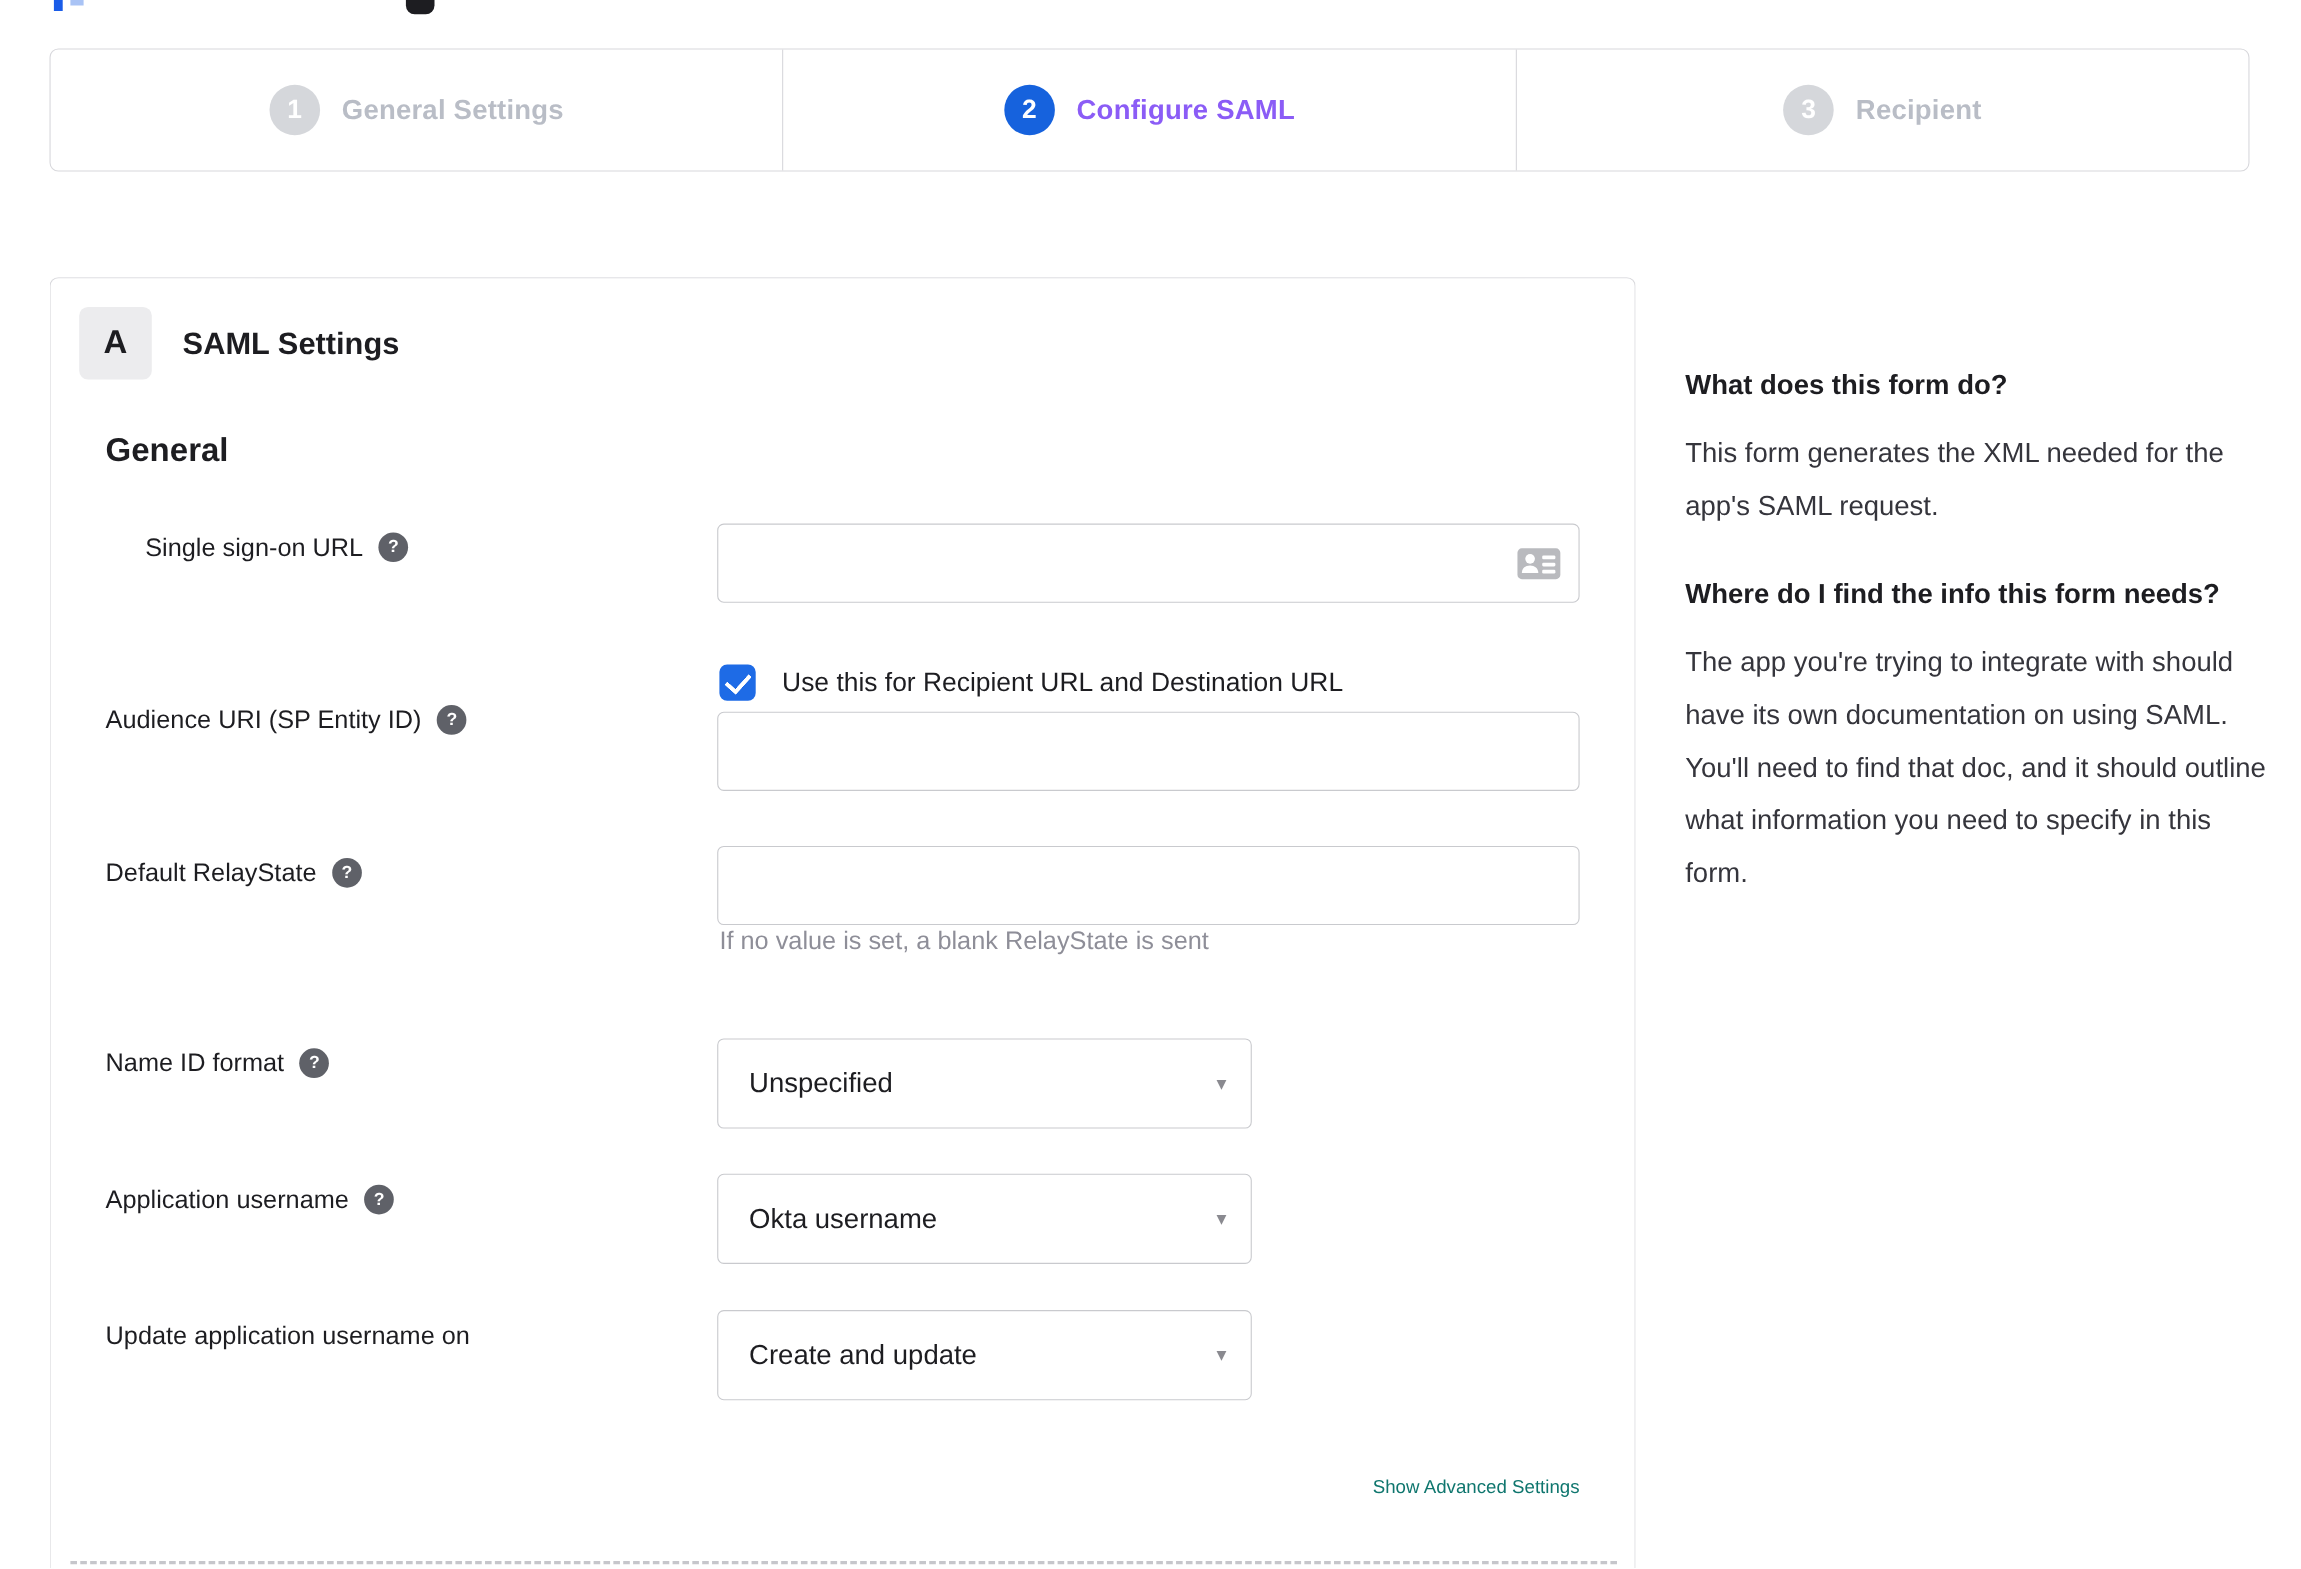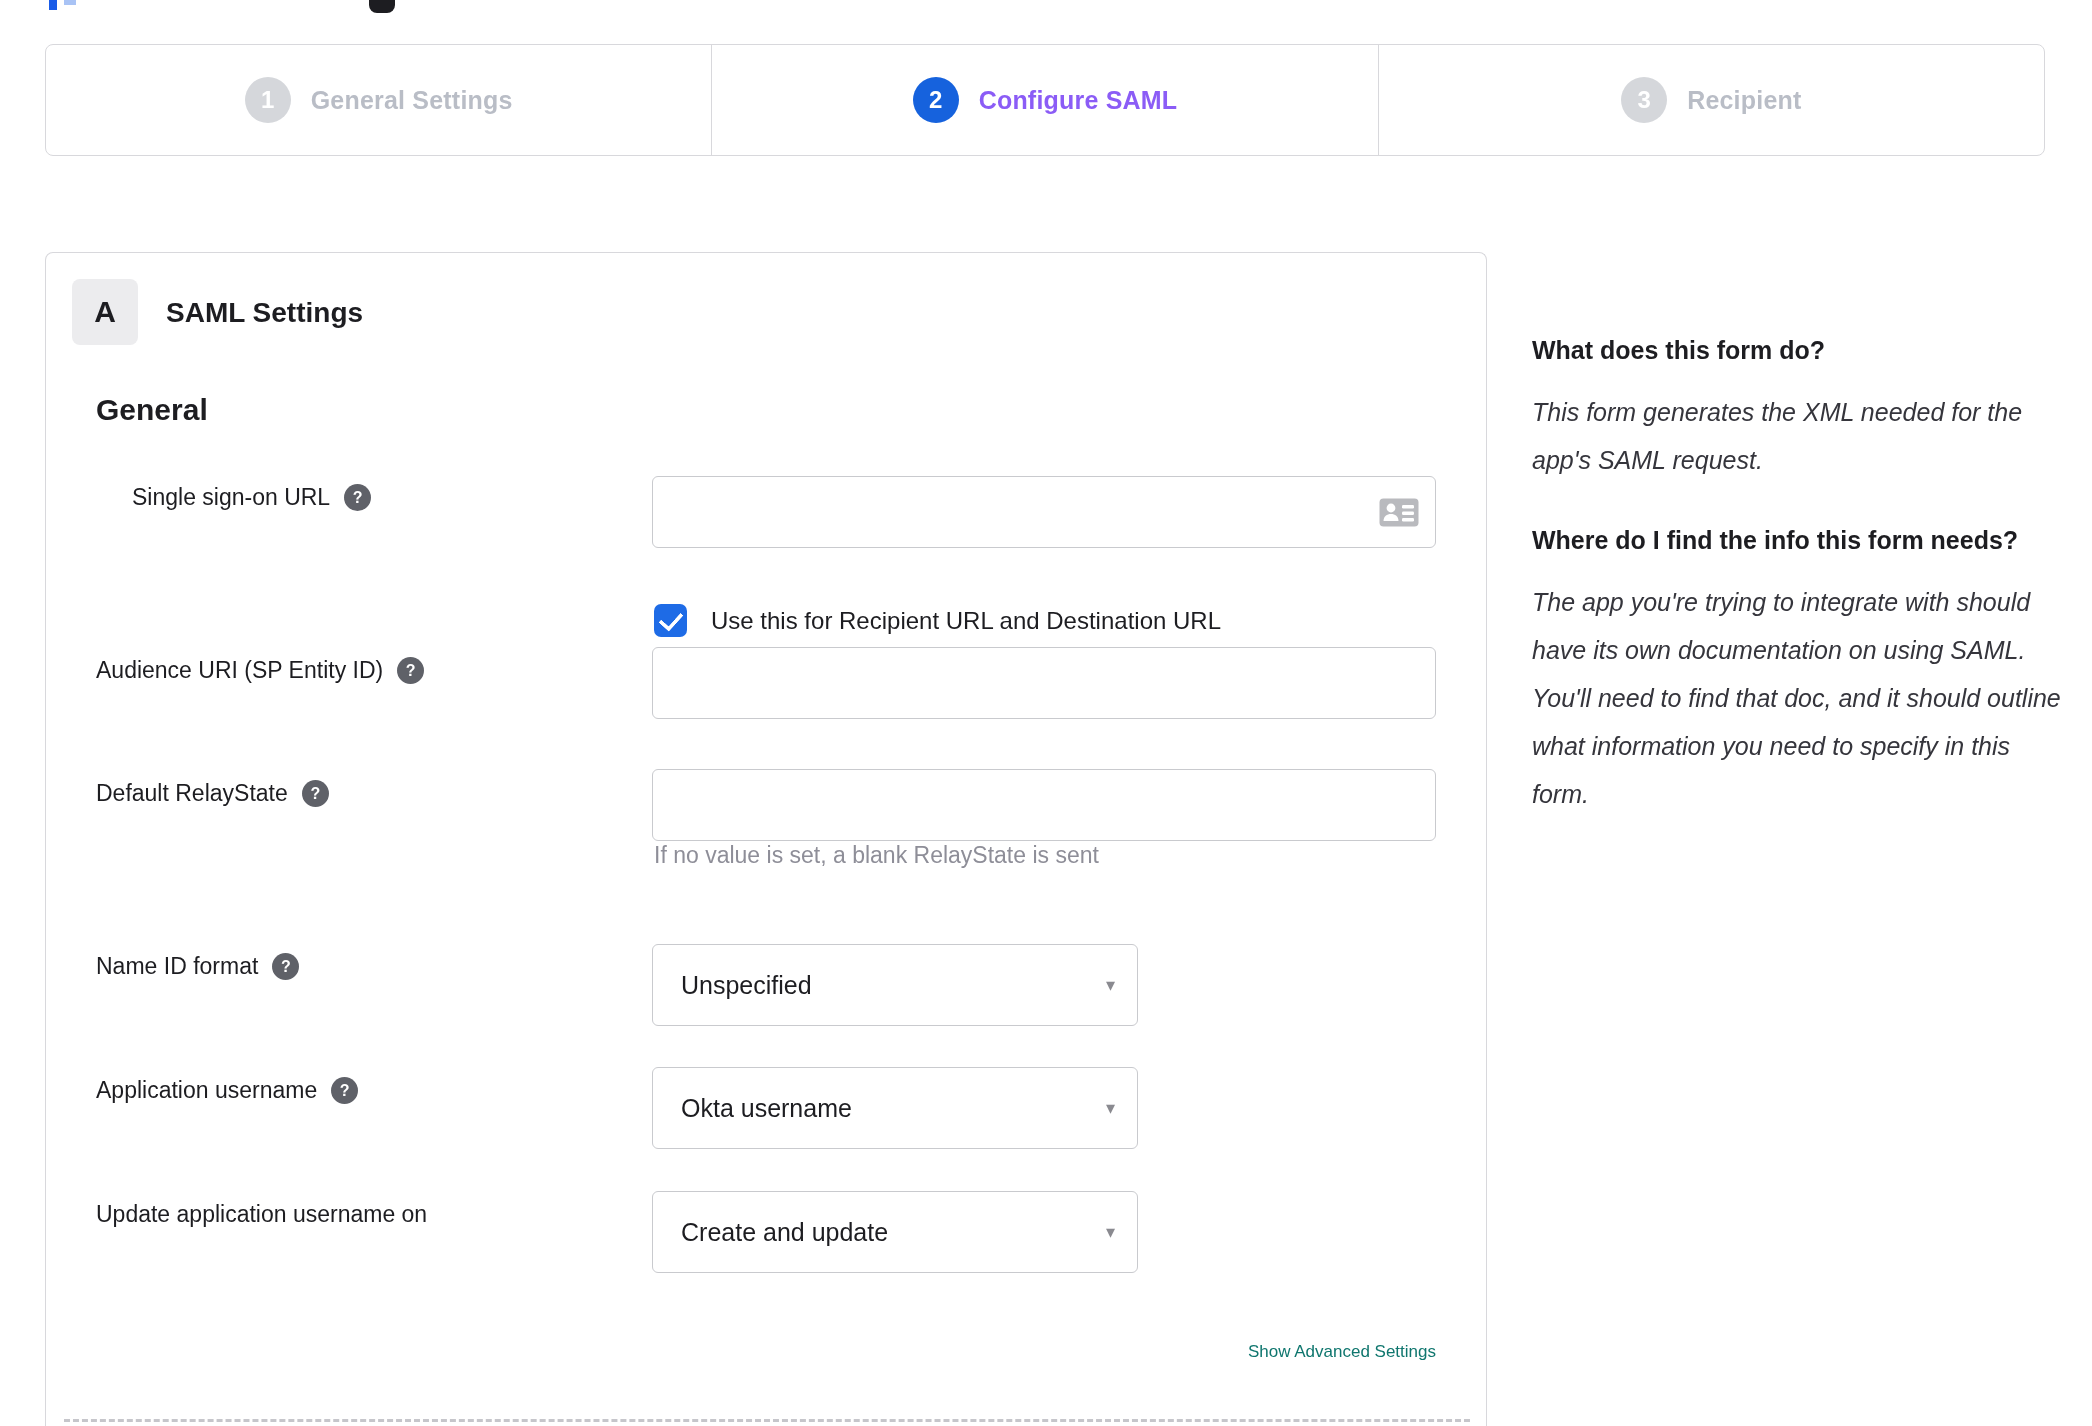--- a/index.html
+++ b/index.html
@@ -56,21 +56,21 @@
   .helper-text { position:absolute; left:608px; top:589px; font-size:23px; color:#8e8e98; }
 
   .advanced-link { position:absolute; left:606px; top:1089px; width:784px; text-align:right;
                    font-size:17px; color:#0f766e; font-weight:500; cursor:pointer; text-decoration:none; }
   .dashed-sep { position:absolute; left:18px; top:1166px; width:1406px; height:0;
                 border-top:3px dashed #c6c6cb; }
 
   
   .sidebar { position:absolute; left:1532px; top:328px; width:540px; }
   .sidebar h3 { font-size:25px; font-weight:bold; line-height:44px; margin:0 0 16px; color:#1d1d21; }
-  .sidebar p { font-size:25px; line-height:48px; margin:0 0 34px; color:#35353c;font-style:italic; }
+  .sidebar p { font-size:25px; line-height:48px; margin:0 0 34px; color:#35353c; }
 </style>
 </head>
 <body>
 
 <div class="canvas">
 
   <div class="frag-blue"></div>
   <div class="frag-blue2"></div>
   <div class="frag-dark"></div>
 
@@ -109,21 +109,21 @@
           <rect x="24" y="14.5" width="12" height="3.4" rx="1.2" fill="#ffffff"></rect>
           <rect x="24" y="21" width="12" height="3.4" rx="1.2" fill="#ffffff"></rect>
         </svg>
       </span>
     </div>
     <div class="checkbox-row">
       <span class="checkbox" role="checkbox" aria-checked="true"></span>
       <span class="checkbox-label">Use this for Recipient URL and Destination URL</span>
     </div>
 
-    <div class="flabel" style="left:50px; top:404px;">
+    <div class="flabel" style="left:50px; top:388px;">
       <span>Audience URI (SP Entity ID)</span>
       <span class="help">?</span>
     </div>
     <div class="input-wrap" style="top:394px;">
       <input class="text-input" type="text" value="" style="">
     </div>
 
     <div class="flabel" style="left:50px; top:527px;">
       <span>Default RelayState</span>
       <span class="help">?</span>

